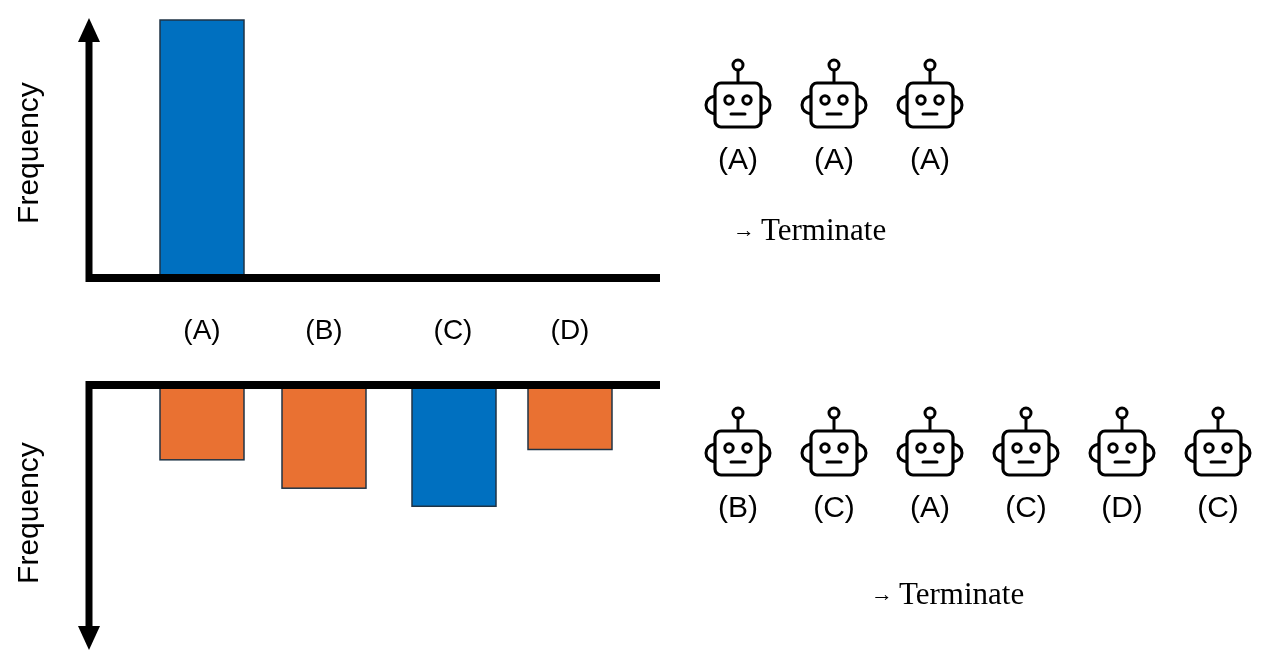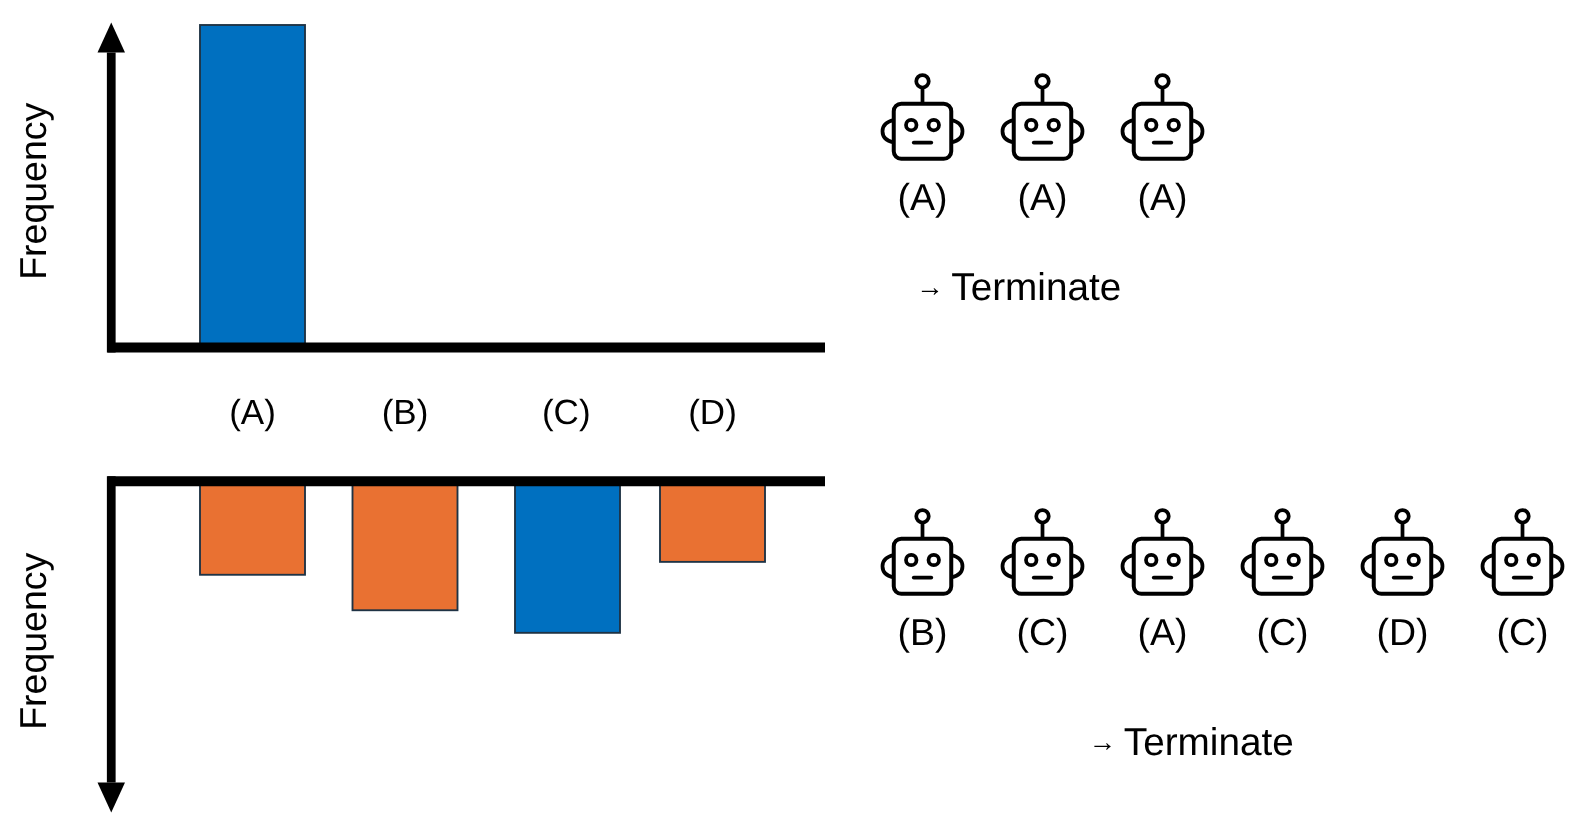--- a/index.html
+++ b/index.html
@@ -6,21 +6,21 @@
   body { width: 1271px; height: 660px; position: relative; overflow: hidden;
          font-family: "Liberation Sans", sans-serif; color: #000; }
   #canvas { position: absolute; left: 0; top: 0; }
   .ylabel { position: absolute; font-size: 30px; transform: rotate(-90deg); transform-origin: center center;
             white-space: nowrap; width: 200px; text-align: center; }
   .cat-label { position: absolute; font-size: 28px; width: 90px; text-align: center; }
   .robot-group { position: absolute; display: flex; }
   .robot-cell { width: 96px; display: flex; flex-direction: column; align-items: center; }
   .robot-cell svg { width: 76px; height: 80px; }
   .robot-label { font-size: 30px; margin-top: 6px; }
-  .terminate { position: absolute; font-size: 31px; white-space: nowrap; }
+  .terminate { position: absolute; font-size: 31px; white-space: nowrap; font-family: Liberation Serif, serif; }
   .terminate .arrow { font-size: 22px; margin-right: 6px; position: relative; top: -3px; }
 </style>
 </head>
 <body>
 
 <svg id="canvas" width="1271" height="660">
   <defs>
     <marker id="arrowhead" markerWidth="4" markerHeight="4" refX="2" refY="2" orient="auto" markerUnits="strokeWidth">
       <path d="M0,0 L4,2 L0,4 z" fill="#000"></path>
     </marker>

